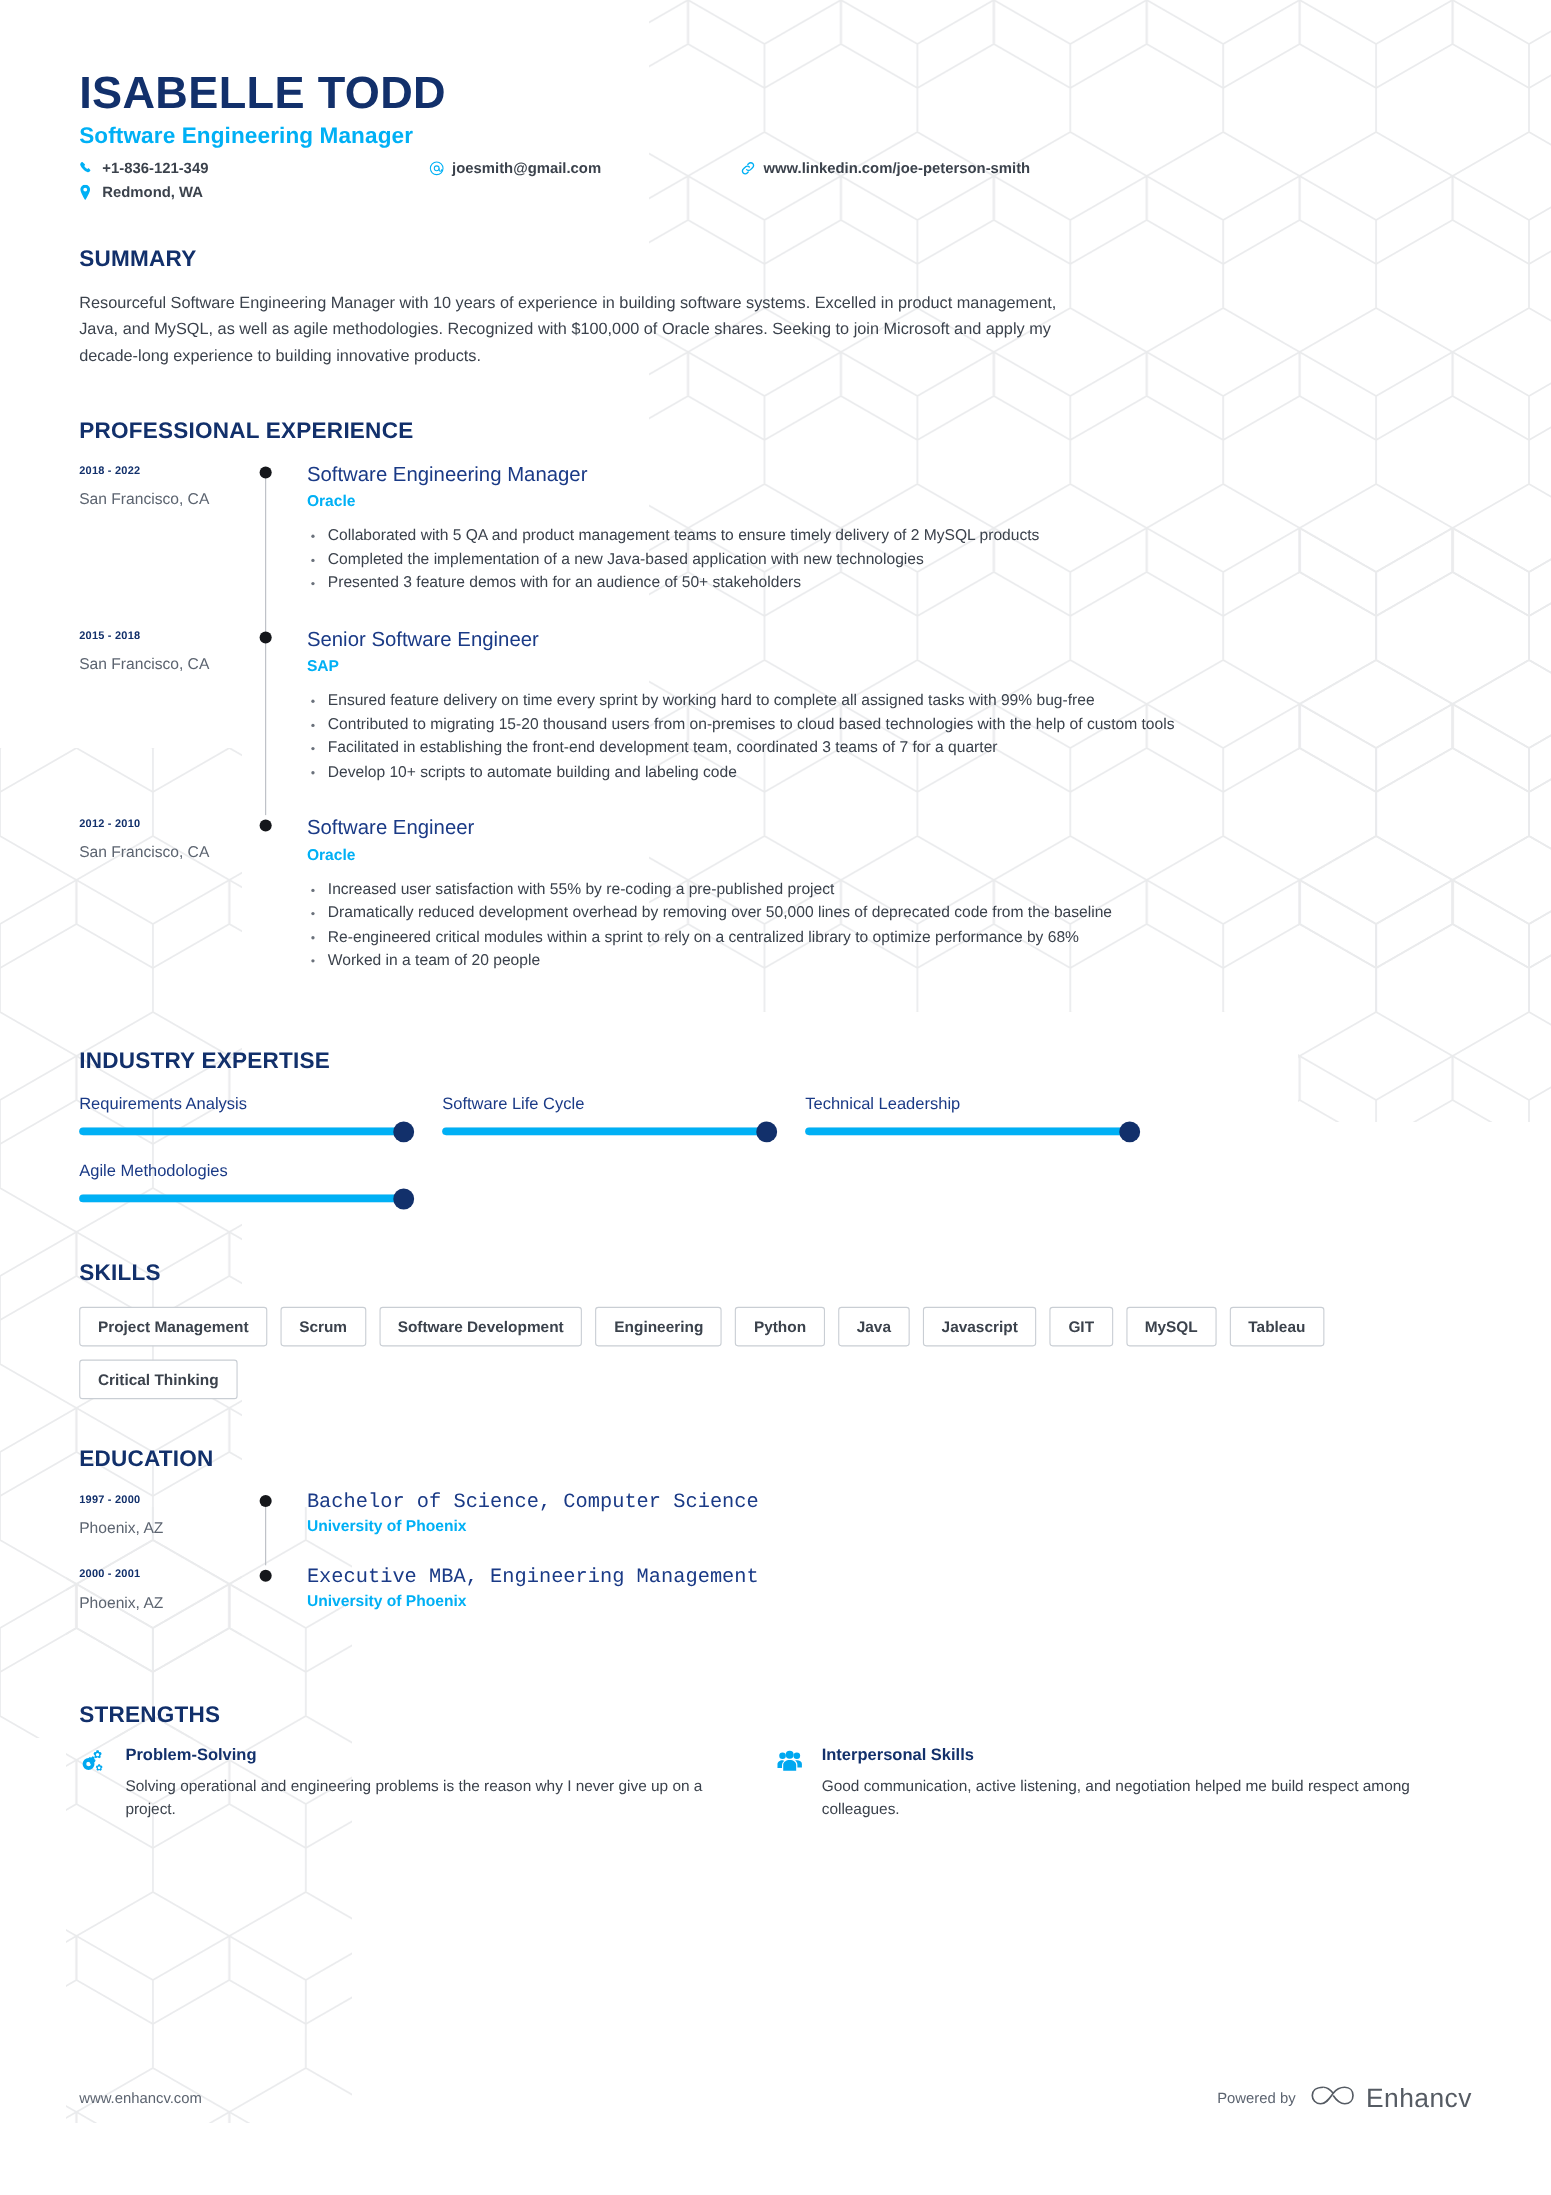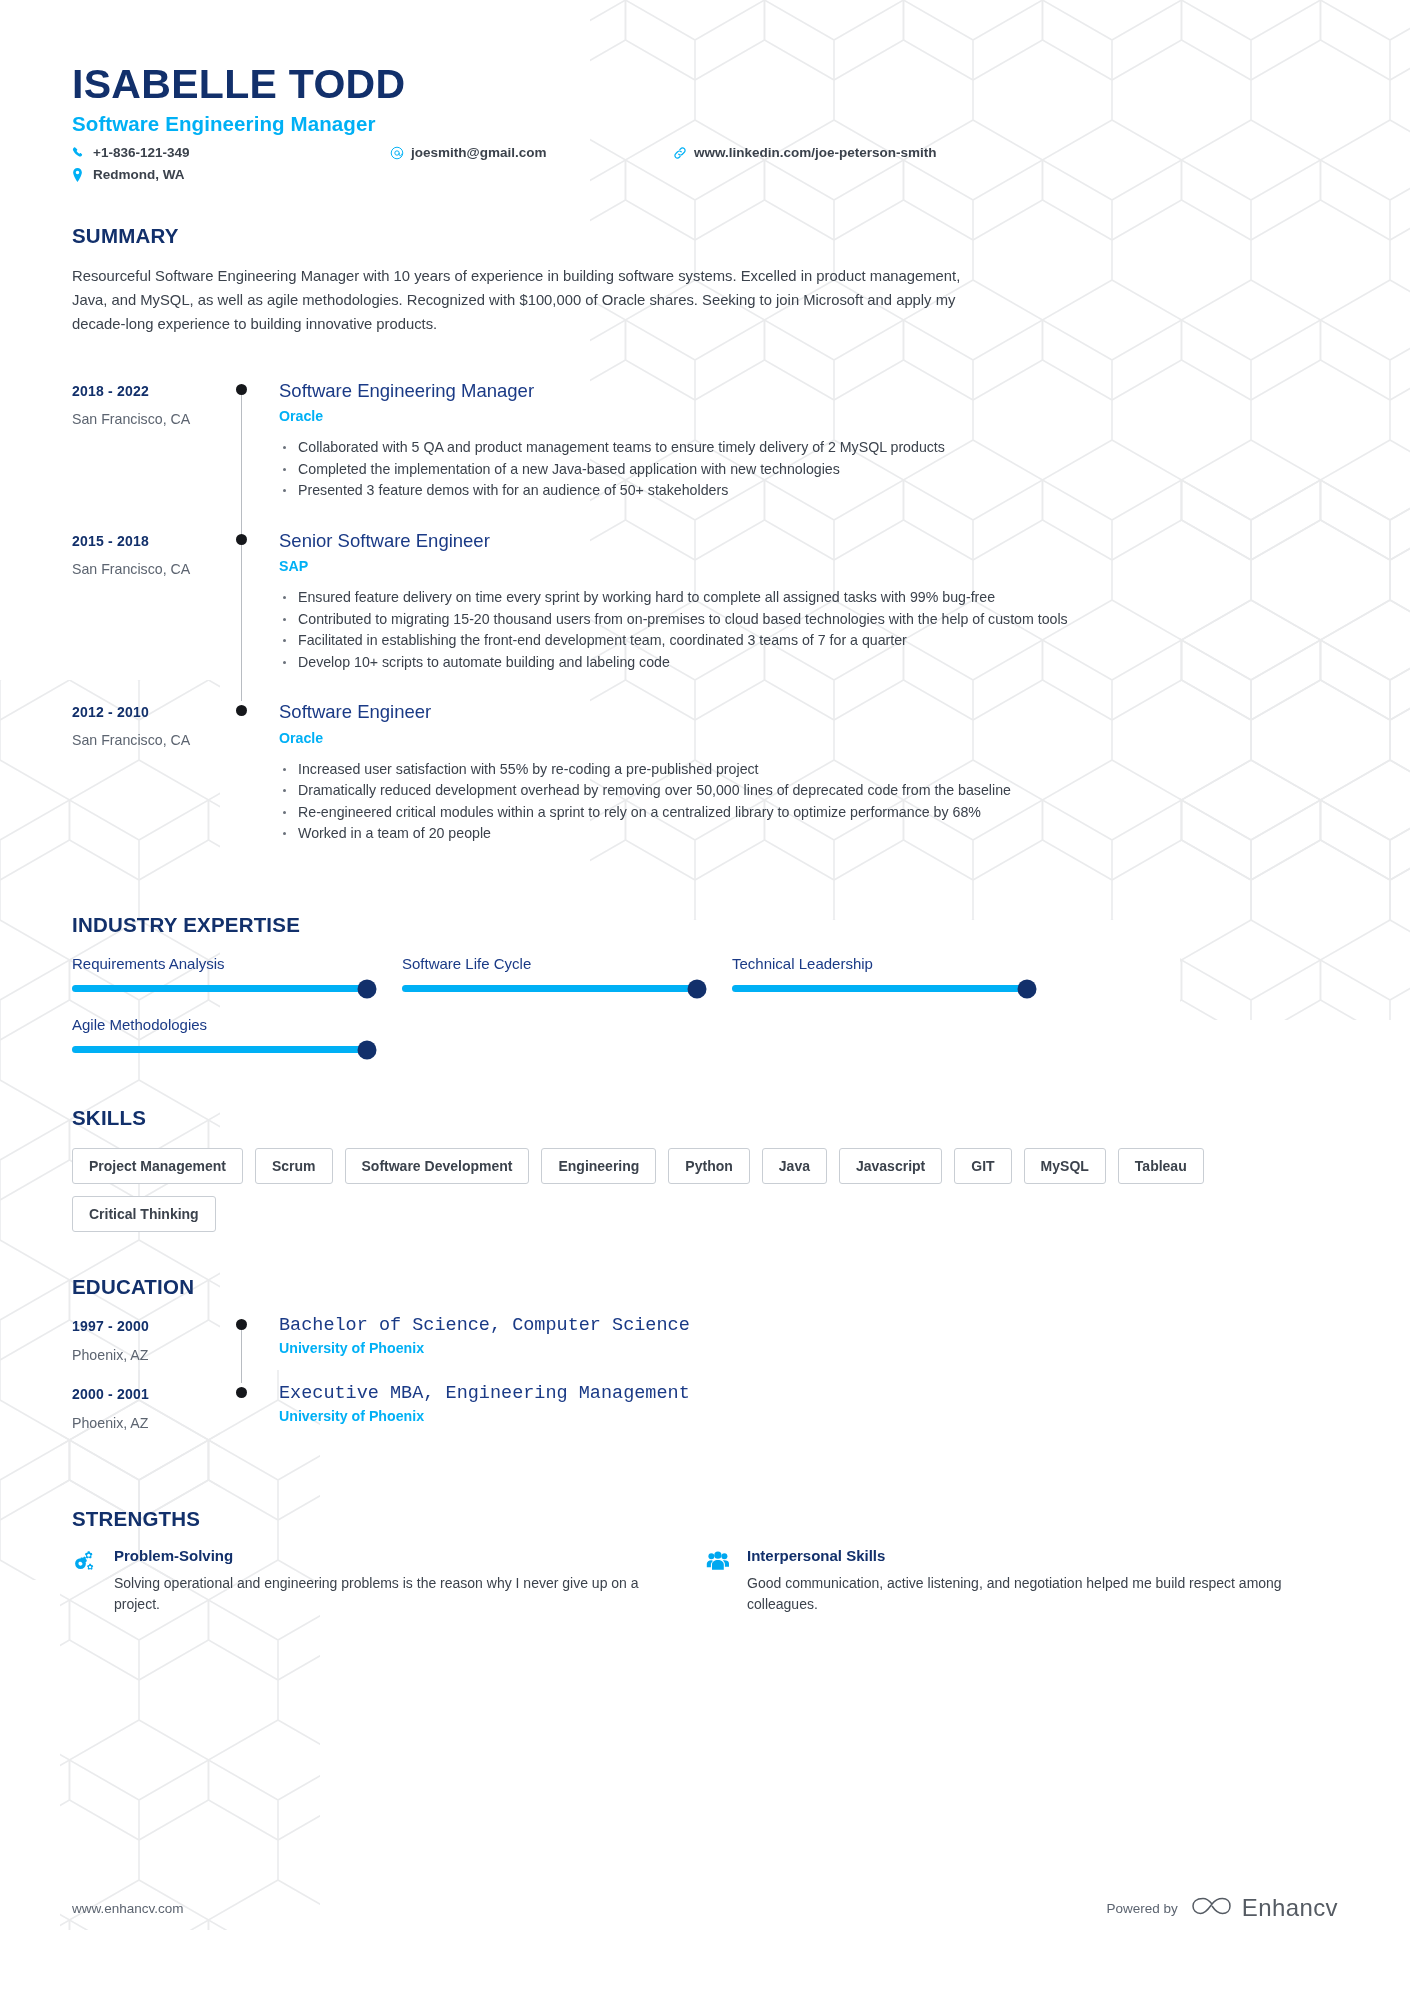--- a/index.html
+++ b/index.html
@@ -106,21 +106,21 @@
   .tl-row {
     display: flex;
     position: relative;
   }
   .tl-left {
     width: 153px;
     flex: 0 0 153px;
     padding-top: 3px;
   }
   .tl-date {
-    font-size: 14px;
+    font-size: 10px;
     font-weight: bold;
     color: #12306b;
     letter-spacing: 0.2px;
   }
   .tl-loc {
     font-size: 14.2px;
     color: #5c6470;
     margin-top: 12px;
   }
   .tl-rail {
@@ -403,20 +403,21 @@
         <span>www.linkedin.com/joe-peterson-smith</span>
       </div>
     </div>
 
     <section class="summary-block">
       <h2 class="sec-title">SUMMARY</h2>
       <p class="summary-text">Resourceful Software Engineering Manager with 10 years of experience in building software systems. Excelled in product management, Java, and MySQL, as well as agile methodologies. Recognized with $100,000 of Oracle shares. Seeking to join Microsoft and apply my decade-long experience to building innovative products.</p>
     </section>
 
     <section class="exp-block">
+      <h2 class="sec-title">PROFESSIONAL EXPERIENCE</h2>
       <div class="timeline" id="experience-timeline">
           <div class="tl-row">
             <div class="tl-left">
               <div class="tl-date">2018 - 2022</div>
               <div class="tl-loc">San Francisco, CA</div>
             </div>
             <div class="tl-rail">
               <div class="tl-rail-line"></div>
               <div class="tl-dot"></div>
             </div>

